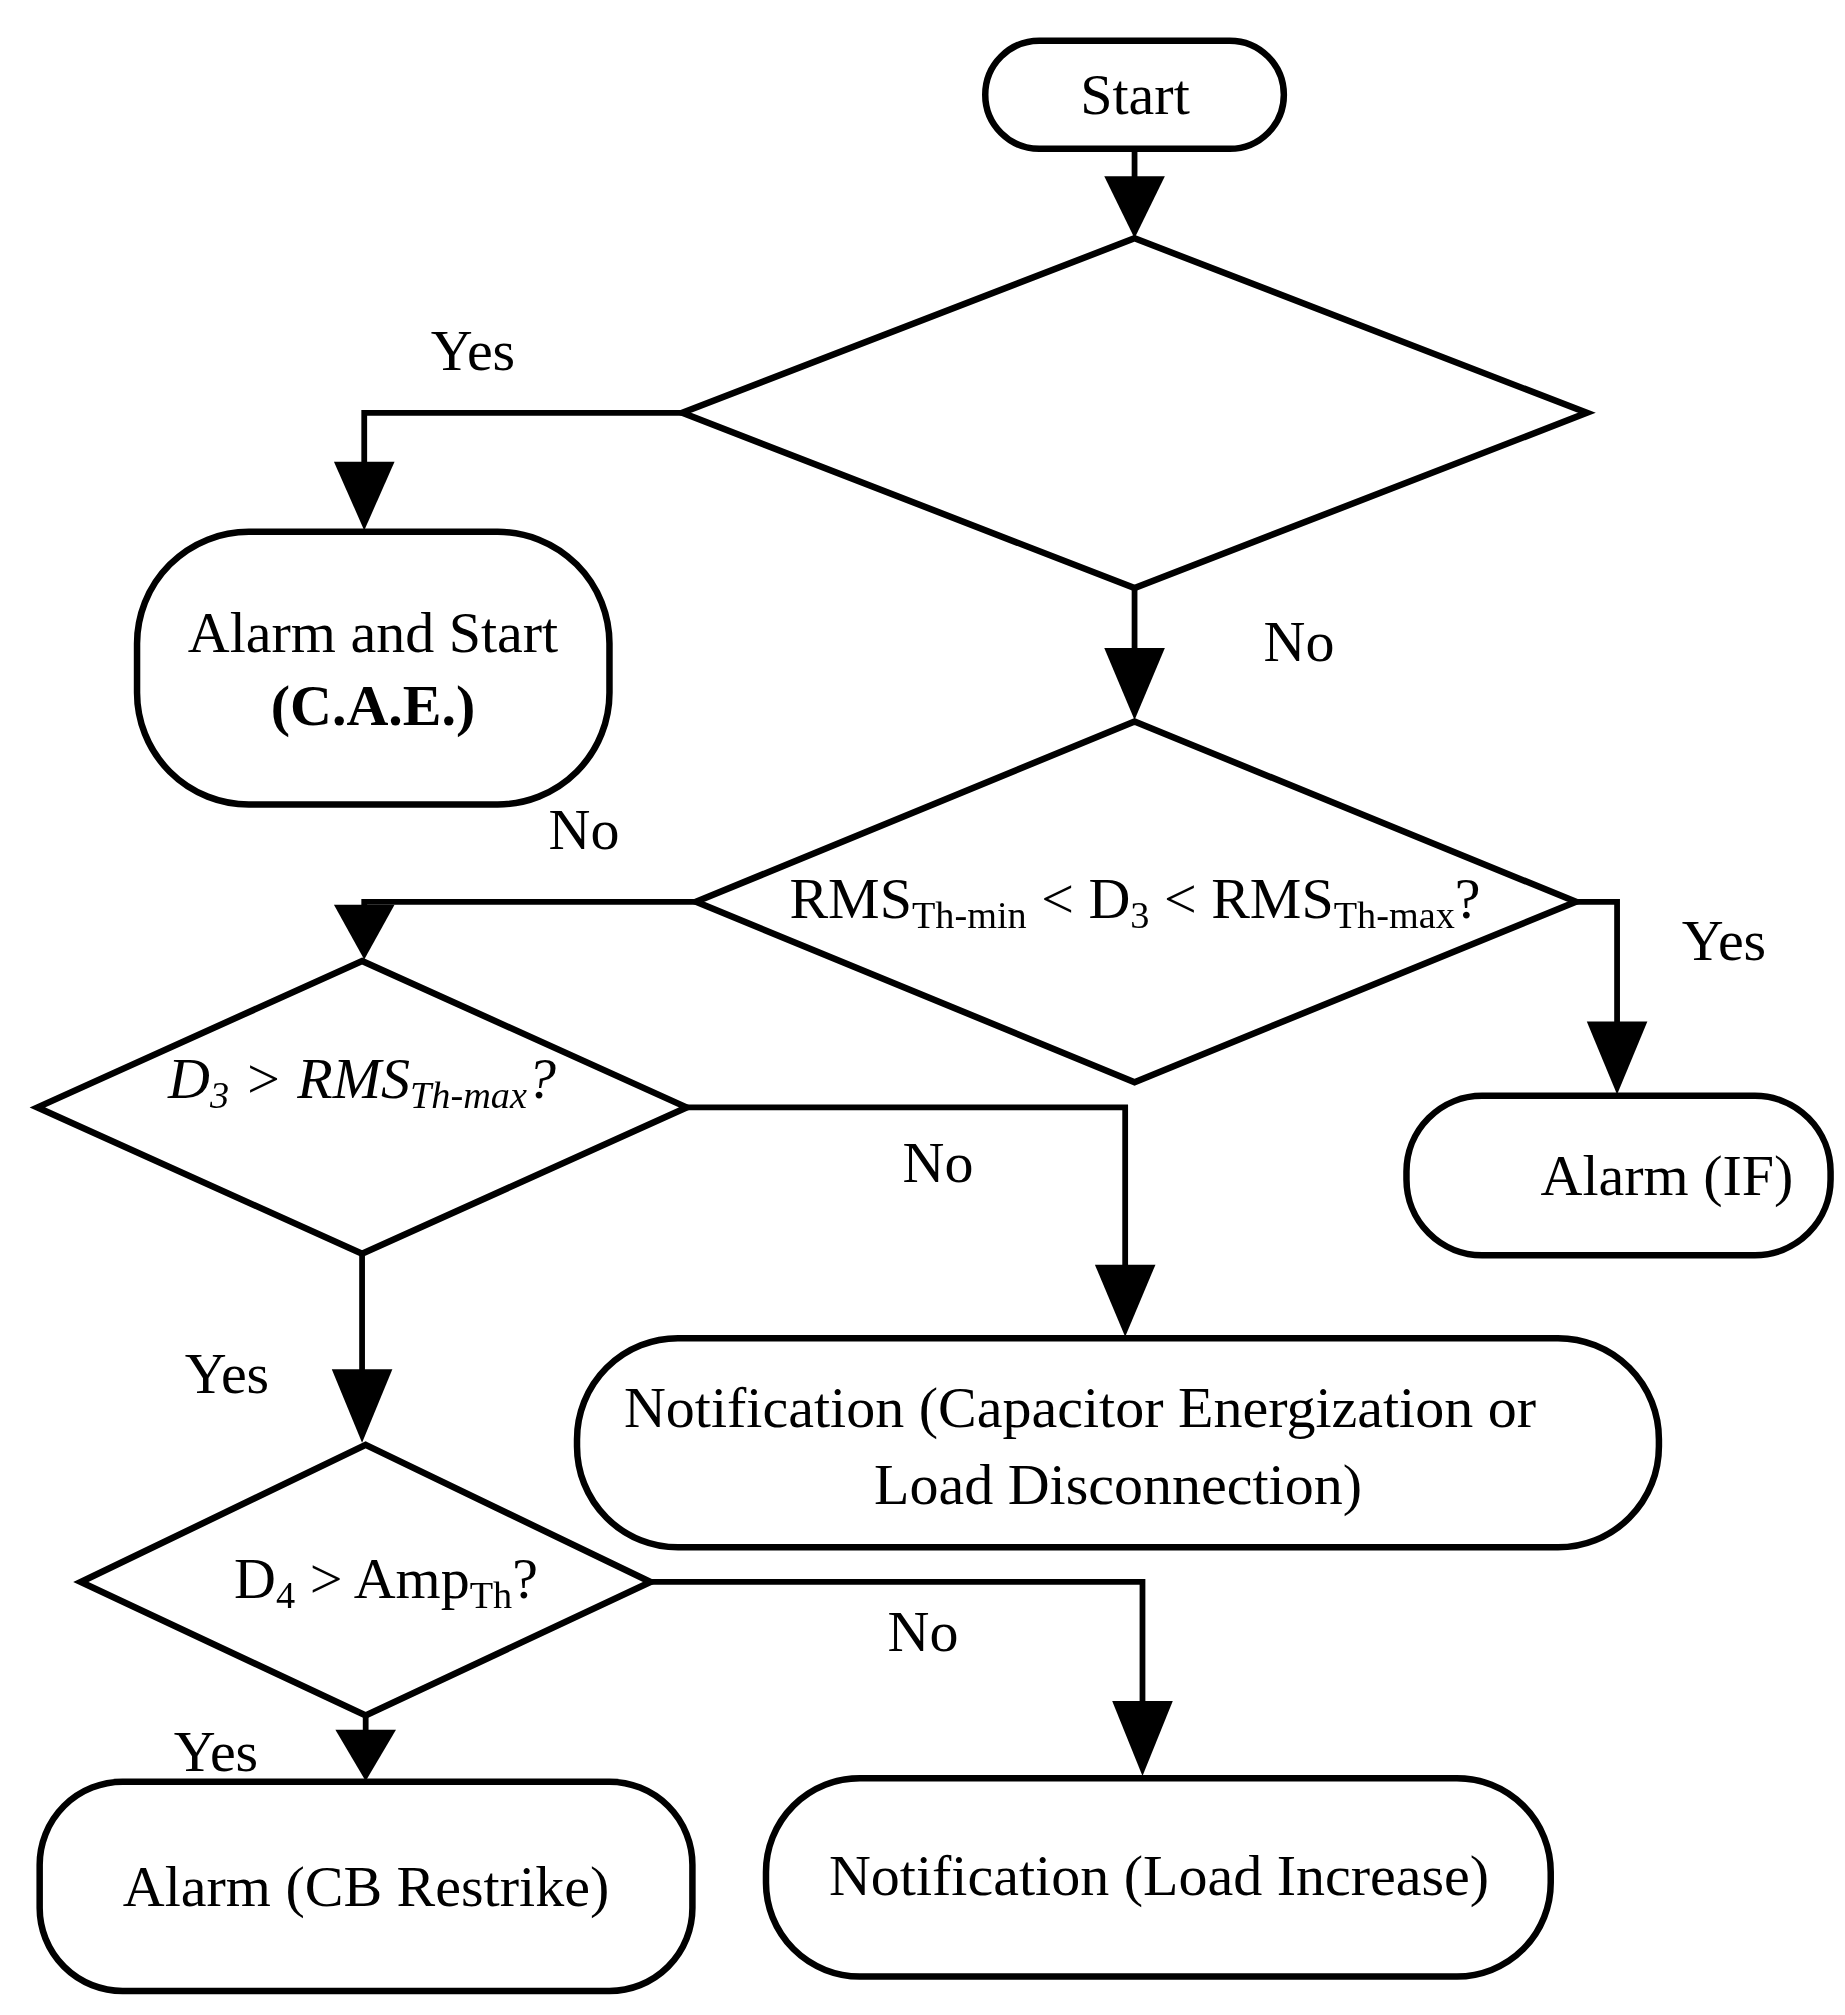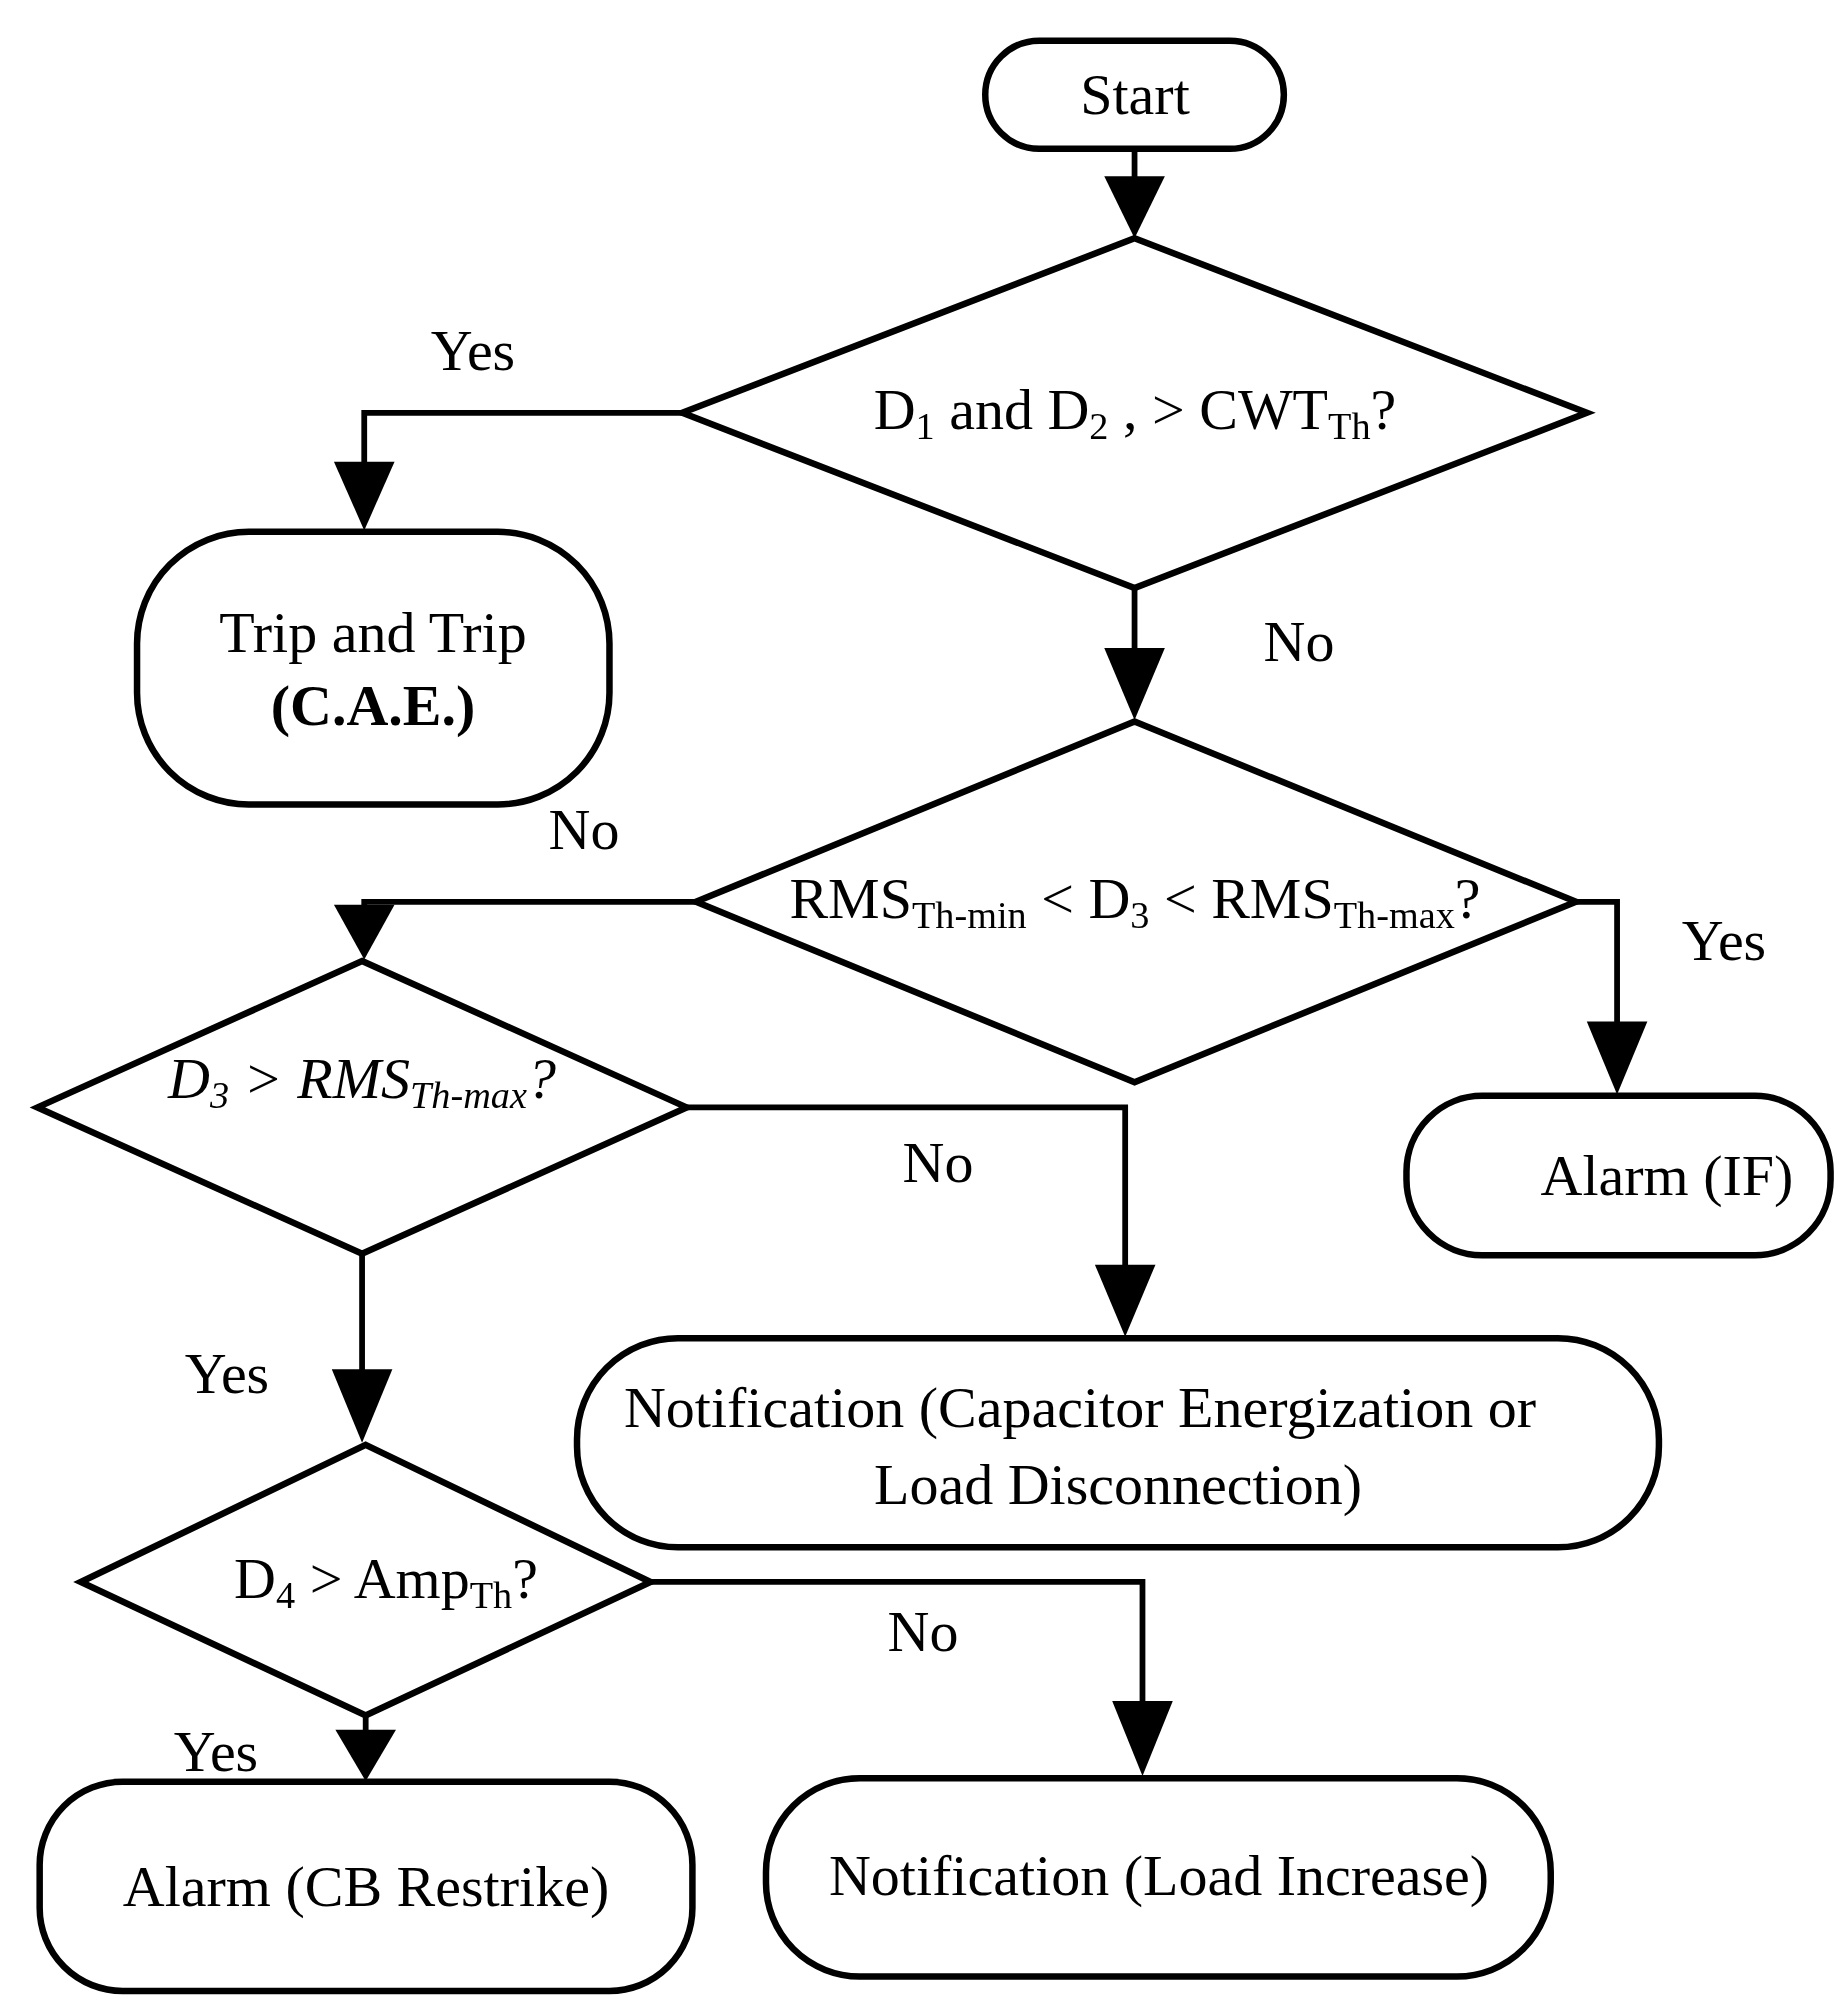--- a/index.html
+++ b/index.html
@@ -102,23 +102,22 @@
     <rect class="shape" x="1950" y="1519" width="588" height="221" rx="105" ry="105"></rect>
     <polygon class="shape" points="502,1332 952,1535 502,1738 52,1535"></polygon>
     <rect class="shape" x="800" y="1855" width="1500" height="290" rx="140" ry="140"></rect>
     <polygon class="shape" points="507,2003 902,2193 507,2378 112,2193"></polygon>
     <rect class="shape" x="55" y="2470" width="905" height="290" rx="115" ry="115"></rect>
     <rect class="shape" x="1062" y="2465" width="1088" height="275" rx="130" ry="130"></rect>
   </svg>
 
   <div class="label" style="left:1135px; top:95px;"><span>Start</span></div>
 
-  <div class="label" style="left:1135px; top:413px;"><span>D</span><span class="sub">1</span><span> and D</span><span class="sub">2</span><span> , &gt; CWT</span><span class="sub">Th</span><span>?</span></div>
 
-  <div class="label" style="left:373px; top:633px;"><span>Trip and Trip</span></div>
+  <div class="label" style="left:373px; top:633px;"><span>Alarm and Start</span></div>
   <div class="label" style="left:373px; top:706px;font-weight:bold;"><span>(C.A.E.)</span></div>
 
   <div class="label" style="left:1135px; top:902px;"><span>RMS</span><span class="sub">Th-min</span><span> &lt; D</span><span class="sub">3</span><span> &lt; RMS</span><span class="sub">Th-max</span><span>?</span></div>
 
   <div class="label" style="left:1619px; top:1176px;margin-left:48px;"><span>Alarm (IF)</span></div>
 
   <div class="label" style="left:362px; top:1082px;font-style:italic;"><span>D</span><span class="sub">3</span><span> &gt; RMS</span><span class="sub">Th-max</span><span>?</span></div>
 
   <div class="label" style="left:1080px; top:1408px;"><span>Notification (Capacitor Energization or</span></div>
   <div class="label" style="left:1118px; top:1485px;"><span>Load Disconnection)</span></div>

